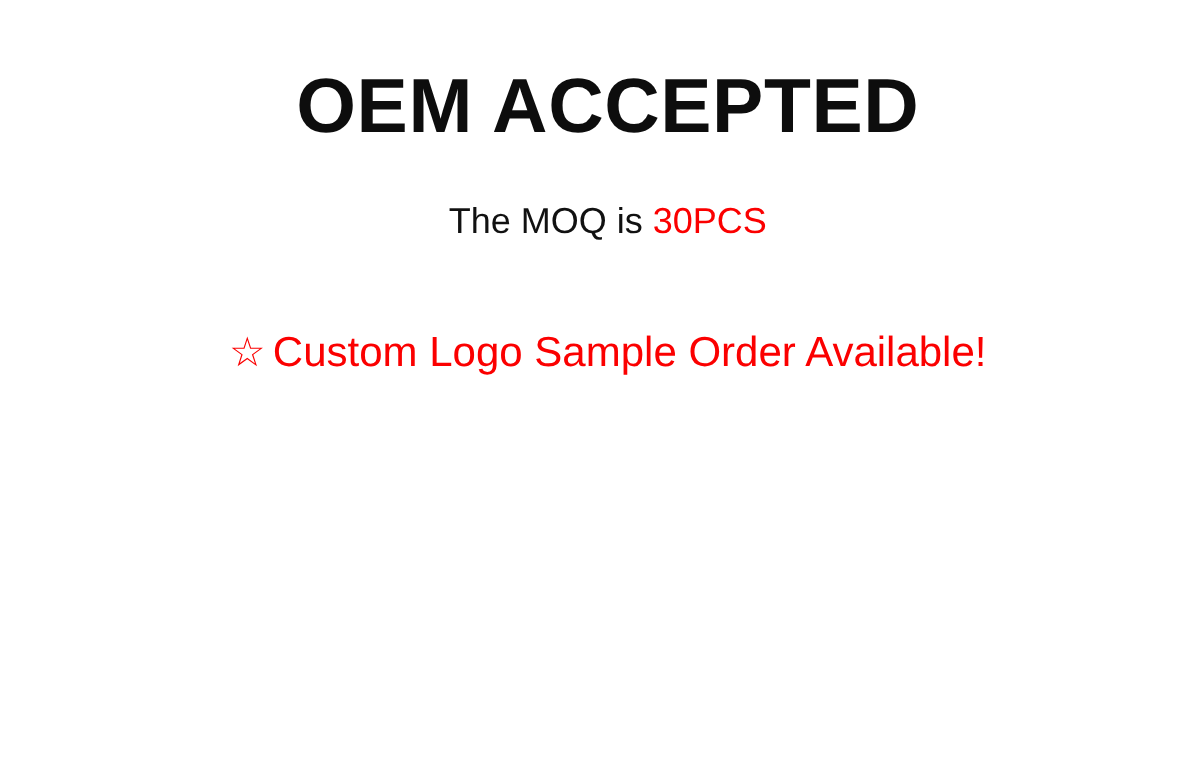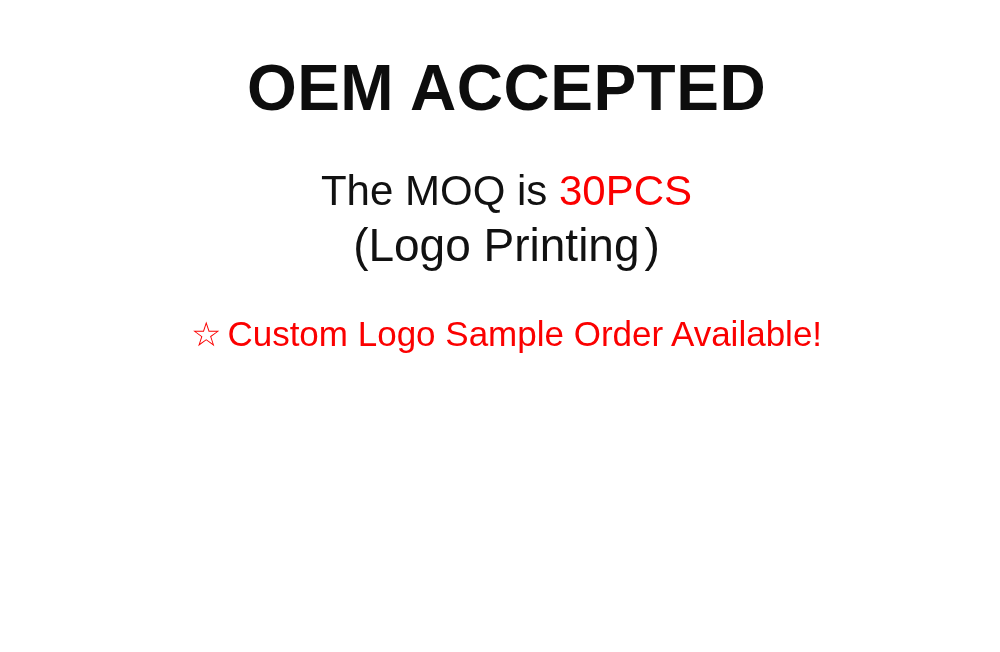--- a/index.html
+++ b/index.html
@@ -43,21 +43,21 @@
     font-weight: bold;
     letter-spacing: 0.5px;
     color: #0d0d0d;
   }
 
   .heading-oem { margin-top: 56px; }
   .heading-odm { margin-top: 68px; }
 
   
   .moq {
-    font-size: 42px;
+    font-size: 30px;
     font-weight: normal;
     color: #111111;
   }
 
   .moq-oem   { margin-top: 50px; }
   .moq-odm   { margin-top: 52px; }
 
   .sub-note {
     font-size: 46px;
     font-weight: normal;
@@ -72,21 +72,21 @@
   .paren-gap {
     display: inline-block;
     width: 5px;
   }
 
   
   .promo {
     font-size: 35px;
     font-weight: normal;
     color: #fb0000;
-    margin-top: 48px;
+    margin-top: 76px;
   }
 
   .star-icon {
     display: inline-block;
     color: #fb0000;
     font-size: 34px;
     vertical-align: baseline;
     margin-right: 6px;
   }
 </style>
@@ -94,23 +94,20 @@
 <body>
 
 <div class="banner">
 
   <div class="line heading heading-oem">OEM ACCEPTED</div>
 
   <div class="line moq moq-oem">
     <span>The MOQ is </span><span class="qty">30PCS</span>
   </div>
 
-  <div class="line sub-note">
-    <span>(Logo Printing</span><span class="paren-gap"></span><span>)</span>
-  </div>
 
 
 
   <div class="line promo">
     <span class="star-icon">☆</span><span>Custom Logo Sample Order Available!</span>
   </div>
 
 </div>
 
 </body></html>

